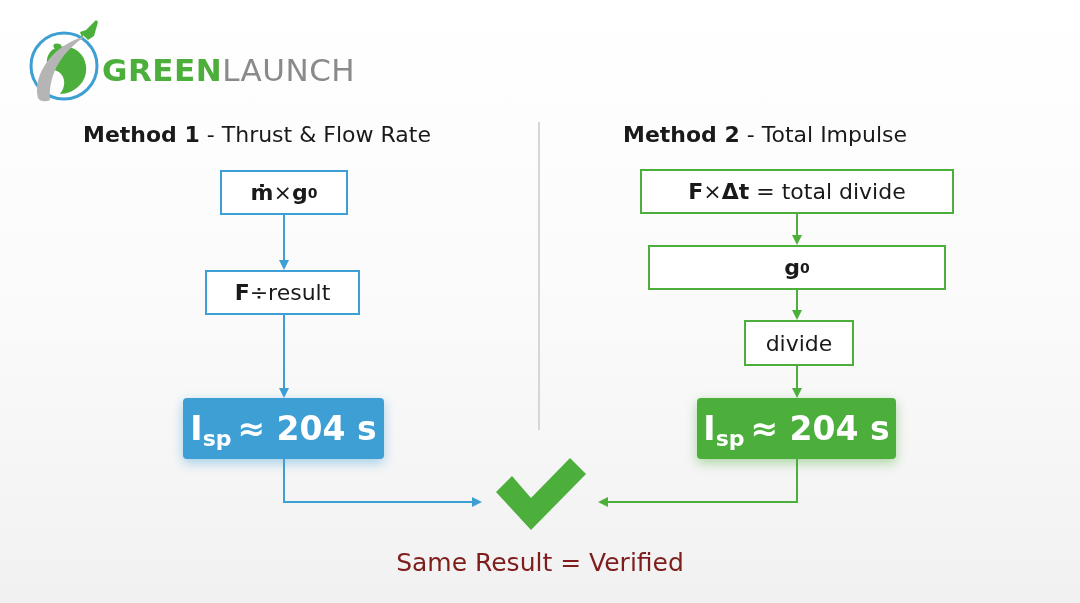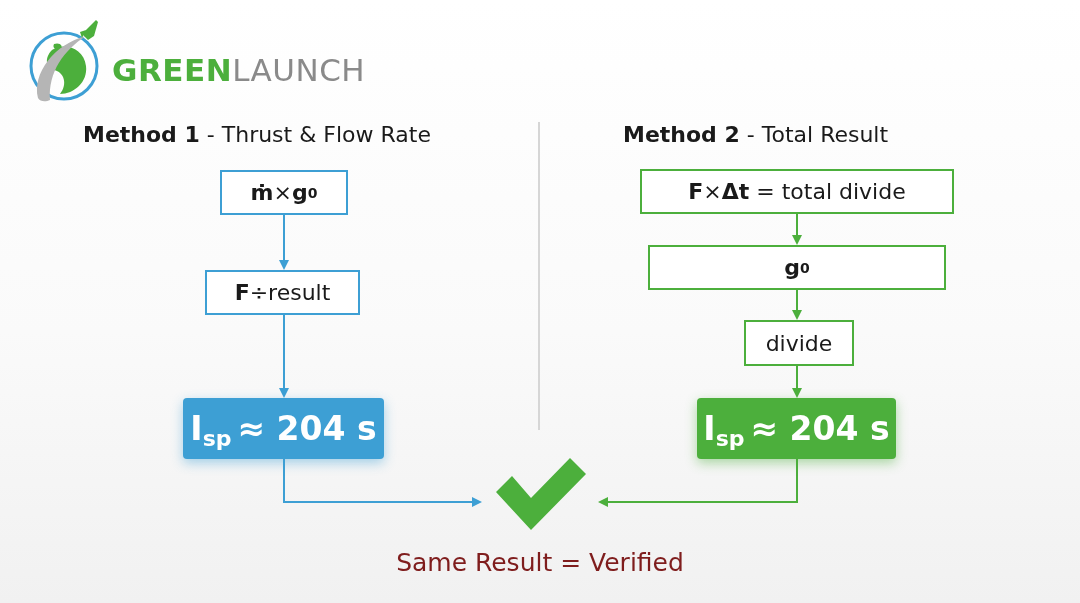--- a/index.html
+++ b/index.html
@@ -4,21 +4,21 @@
 <style>
   html, body { margin:0; padding:0; }
   body {
     width:1080px; height:603px; overflow:hidden; position:relative;
     background: linear-gradient(180deg, #ffffff 0%, #fafafa 55%, #f1f1f1 100%);
     font-family: "DejaVu Sans", sans-serif; color:#1a1a1a;
   }
   .abs { position:absolute; }
   
   .logo { left:24px; top:14px; width:360px; height:90px; }
-  .logo-text { position:absolute; left:88px; top:38px; font-size:31px; letter-spacing:0.5px; white-space:nowrap; }
+  .logo-text { position:absolute; left:78px; top:38px; font-size:31px; letter-spacing:0.5px; white-space:nowrap; }
   .logo-green { color:#4caf3c; font-weight:bold; }
   .logo-gray { color:#8a8a8a; font-weight:normal; }
   
   .method-title { font-size:22px; white-space:nowrap; top:122px; }
   .method-title b { font-weight:bold; }
   .m1-title { left:83px; }
   .m2-title { left:623px; }
   
   .divider { left:538px; top:122px; width:2px; height:308px; background:#d6d6d6; }
   
@@ -51,21 +51,21 @@
   </svg>
   <div class="logo-text">
     <span class="logo-green">GREEN</span><span class="logo-gray">LAUNCH</span>
   </div>
 </div>
 
 <div class="abs method-title m1-title">
   <b>Method 1</b><span> - Thrust &amp; Flow Rate</span>
 </div>
 <div class="abs method-title m2-title">
-  <b>Method 2</b><span> - Total Result</span>
+  <b>Method 2</b><span> - Total Impulse</span>
 </div>
 
 <div class="abs divider"></div>
 
 <svg class="overlay" width="1080" height="603">
   <defs>
     <marker id="ab" markerWidth="10" markerHeight="10" refX="8" refY="5" orient="auto" markerUnits="userSpaceOnUse">
       <path d="M0,0 L10,5 L0,10 Z" fill="#3d9fd4"></path>
     </marker>
     <marker id="ag" markerWidth="10" markerHeight="10" refX="8" refY="5" orient="auto" markerUnits="userSpaceOnUse">

